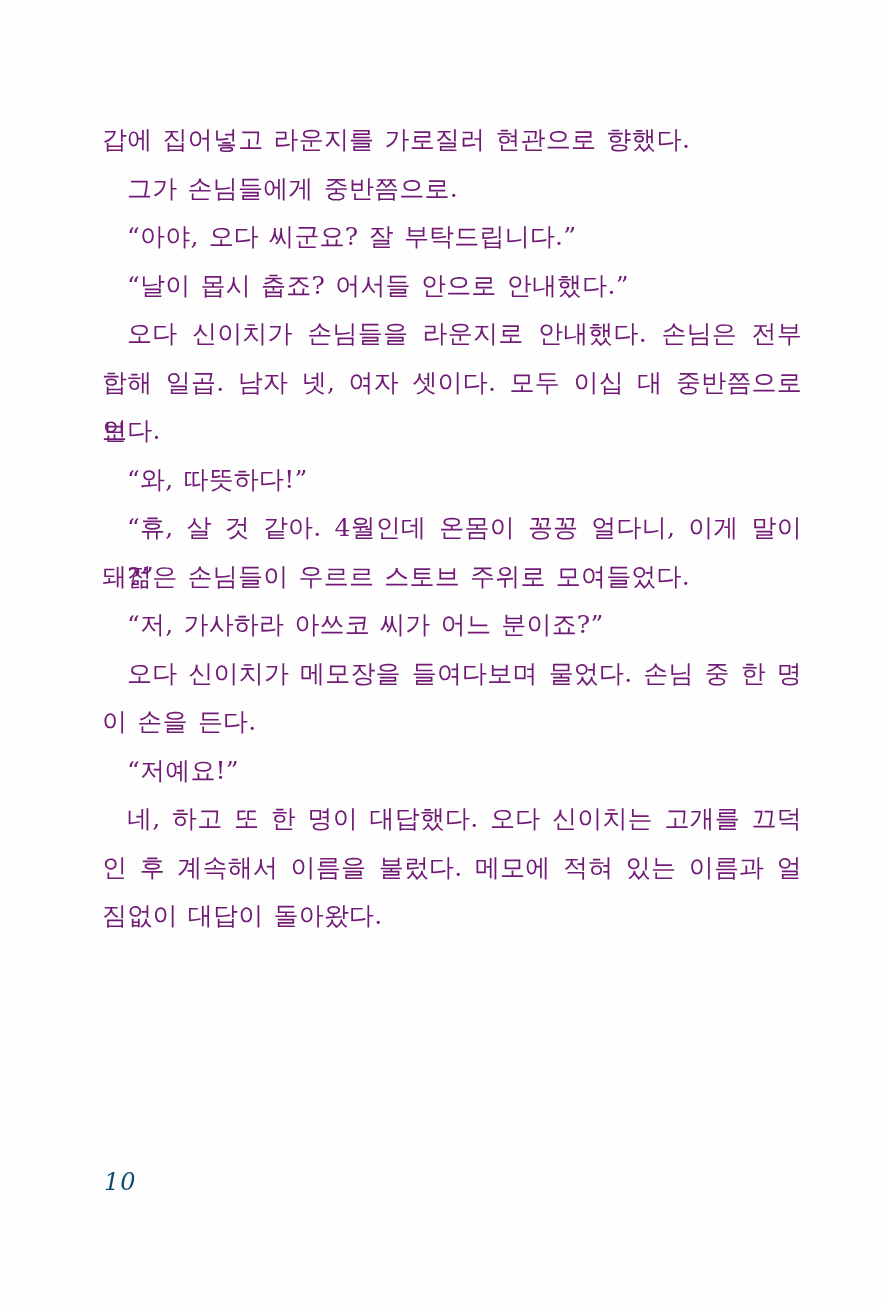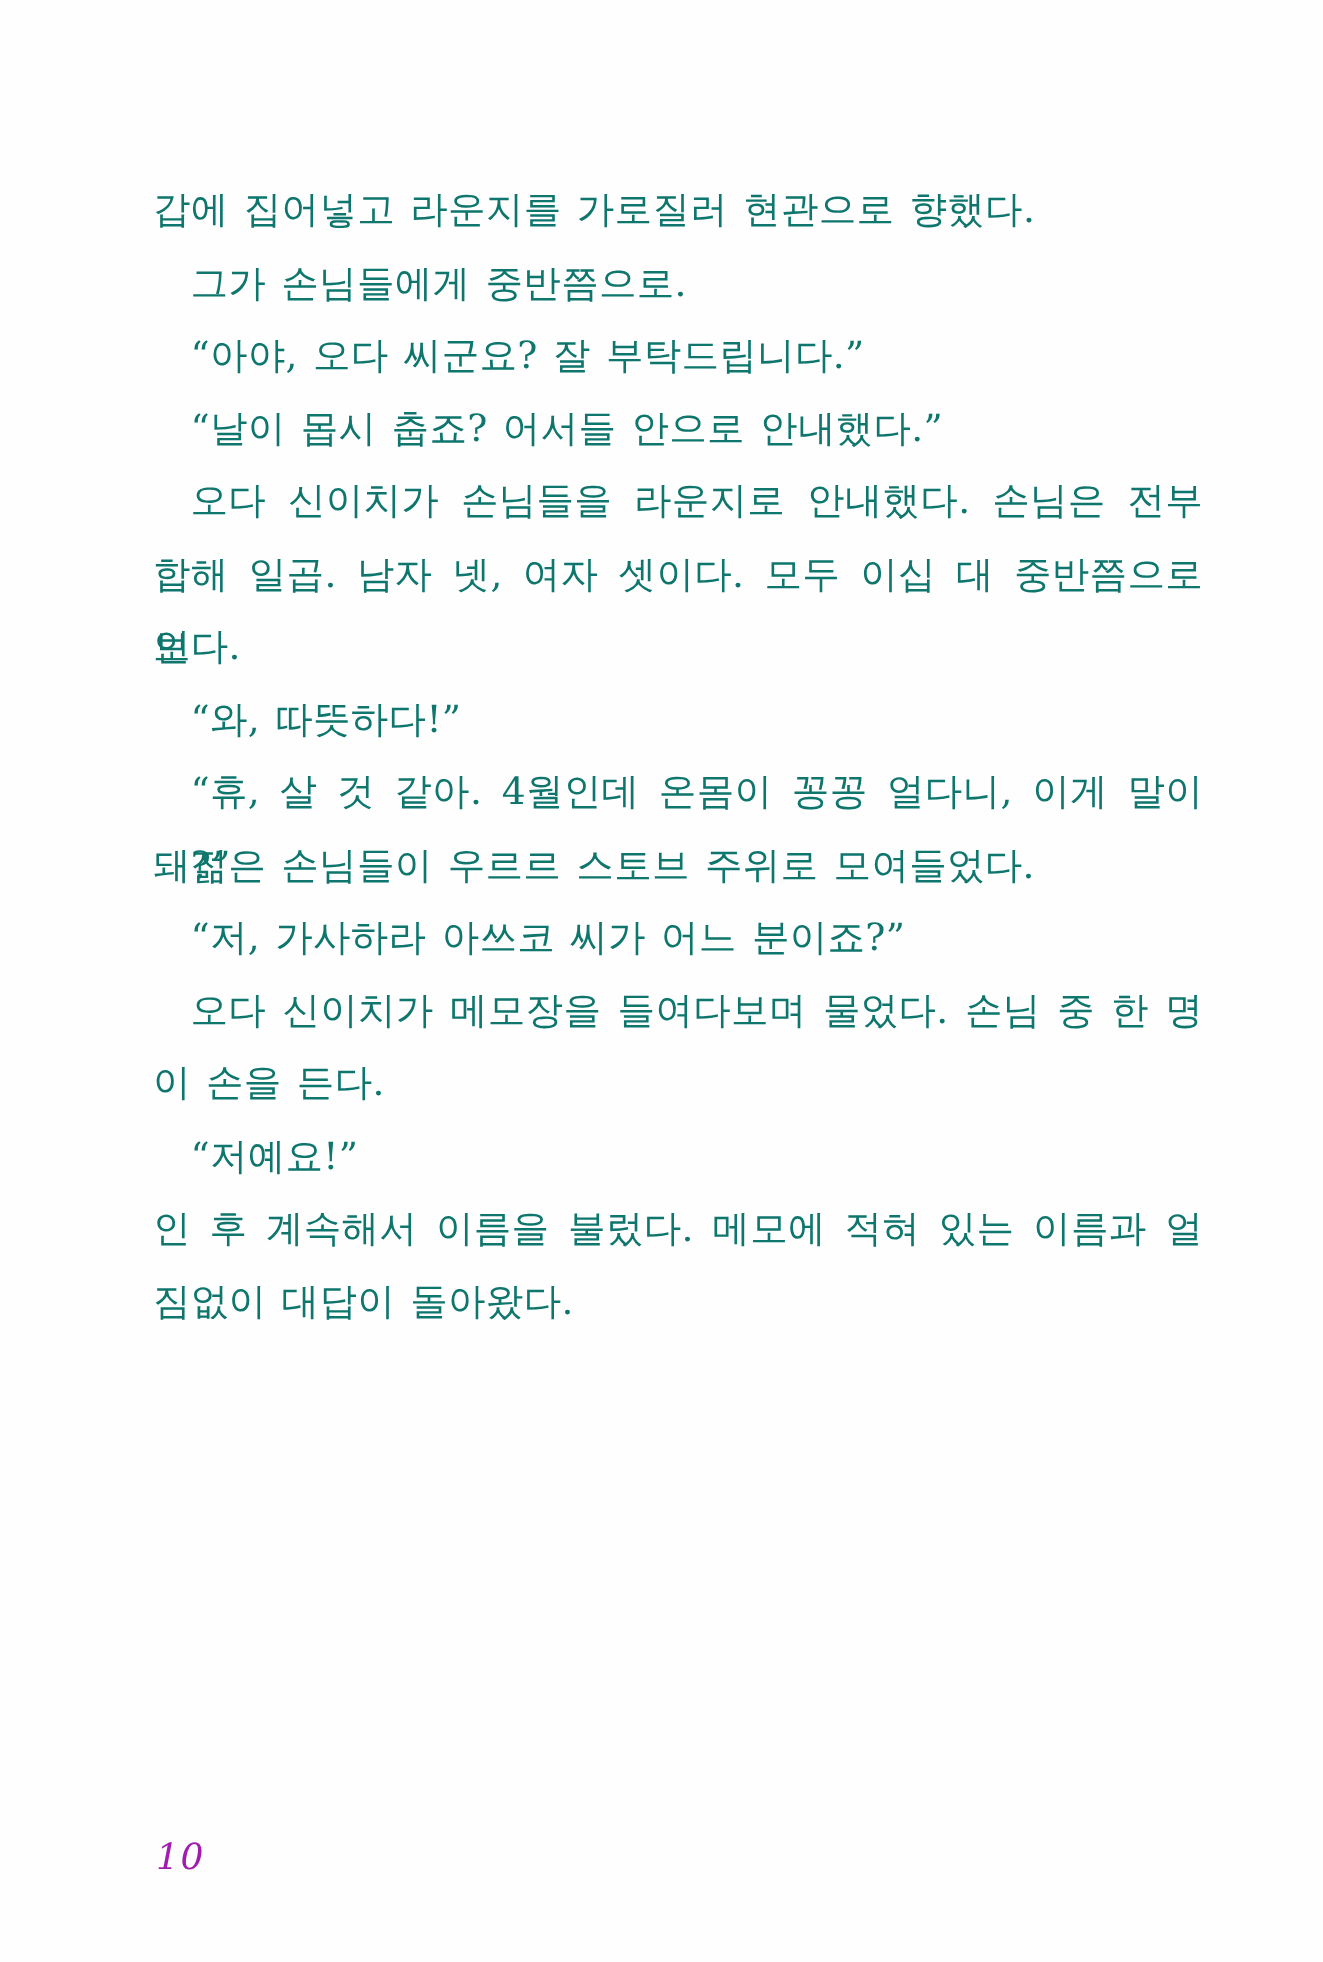--- a/index.html
+++ b/index.html
@@ -19,21 +19,21 @@
     left: 0; top: 0;
     width: 882px;
     height: 1308px;
     background: #fefefe;
   }
   .text-block {
     position: absolute;
     left: 102px;
     top: 116px;
     width: 700px;
-    color: #0f766e;
+    color: #701a75;
     font-size: 25px;
   }
   .paragraph {
     margin: 0;
     padding: 0;
   }
   .line {
     height: 48.5px;
     line-height: 48.5px;
     text-align: justify;
@@ -43,24 +43,24 @@
   }
   .line.full {
     text-align-last: justify;
   }
   .line.indent {
     text-indent: 1em;
   }
   .page-number {
     position: absolute;
     left: 104px;
-    top: 1224px;
+    top: 1168px;
     font-size: 24px;
     font-style: italic;
-    color: #a21caf;
+    color: #0c4a6e;
     letter-spacing: 1px;
   }
 </style>
 </head>
 <body>
 
 <div class="page">
   <div class="text-block" id="text-block">
       <div class="paragraph">
         <div class="line">갑에 집어넣고 라운지를 가로질러 현관으로 향했다.</div>
@@ -92,18 +92,19 @@
         <div class="line indent">“저, 가사하라 아쓰코 씨가 어느 분이죠?”</div>
       </div>
       <div class="paragraph">
         <div class="line full indent">오다 신이치가 메모장을 들여다보며 물었다. 손님 중 한 명</div>
         <div class="line">이 손을 든다.</div>
       </div>
       <div class="paragraph">
         <div class="line indent">“저예요!”</div>
       </div>
       <div class="paragraph">
+        <div class="line full indent">네, 하고 또 한 명이 대답했다. 오다 신이치는 고개를 끄덕</div>
         <div class="line full">인 후 계속해서 이름을 불렀다. 메모에 적혀 있는 이름과 얼</div>
         <div class="line">짐없이 대답이 돌아왔다.</div>
       </div>
     </div>
   <div class="page-number">10</div>
 </div>
 
 </body></html>

